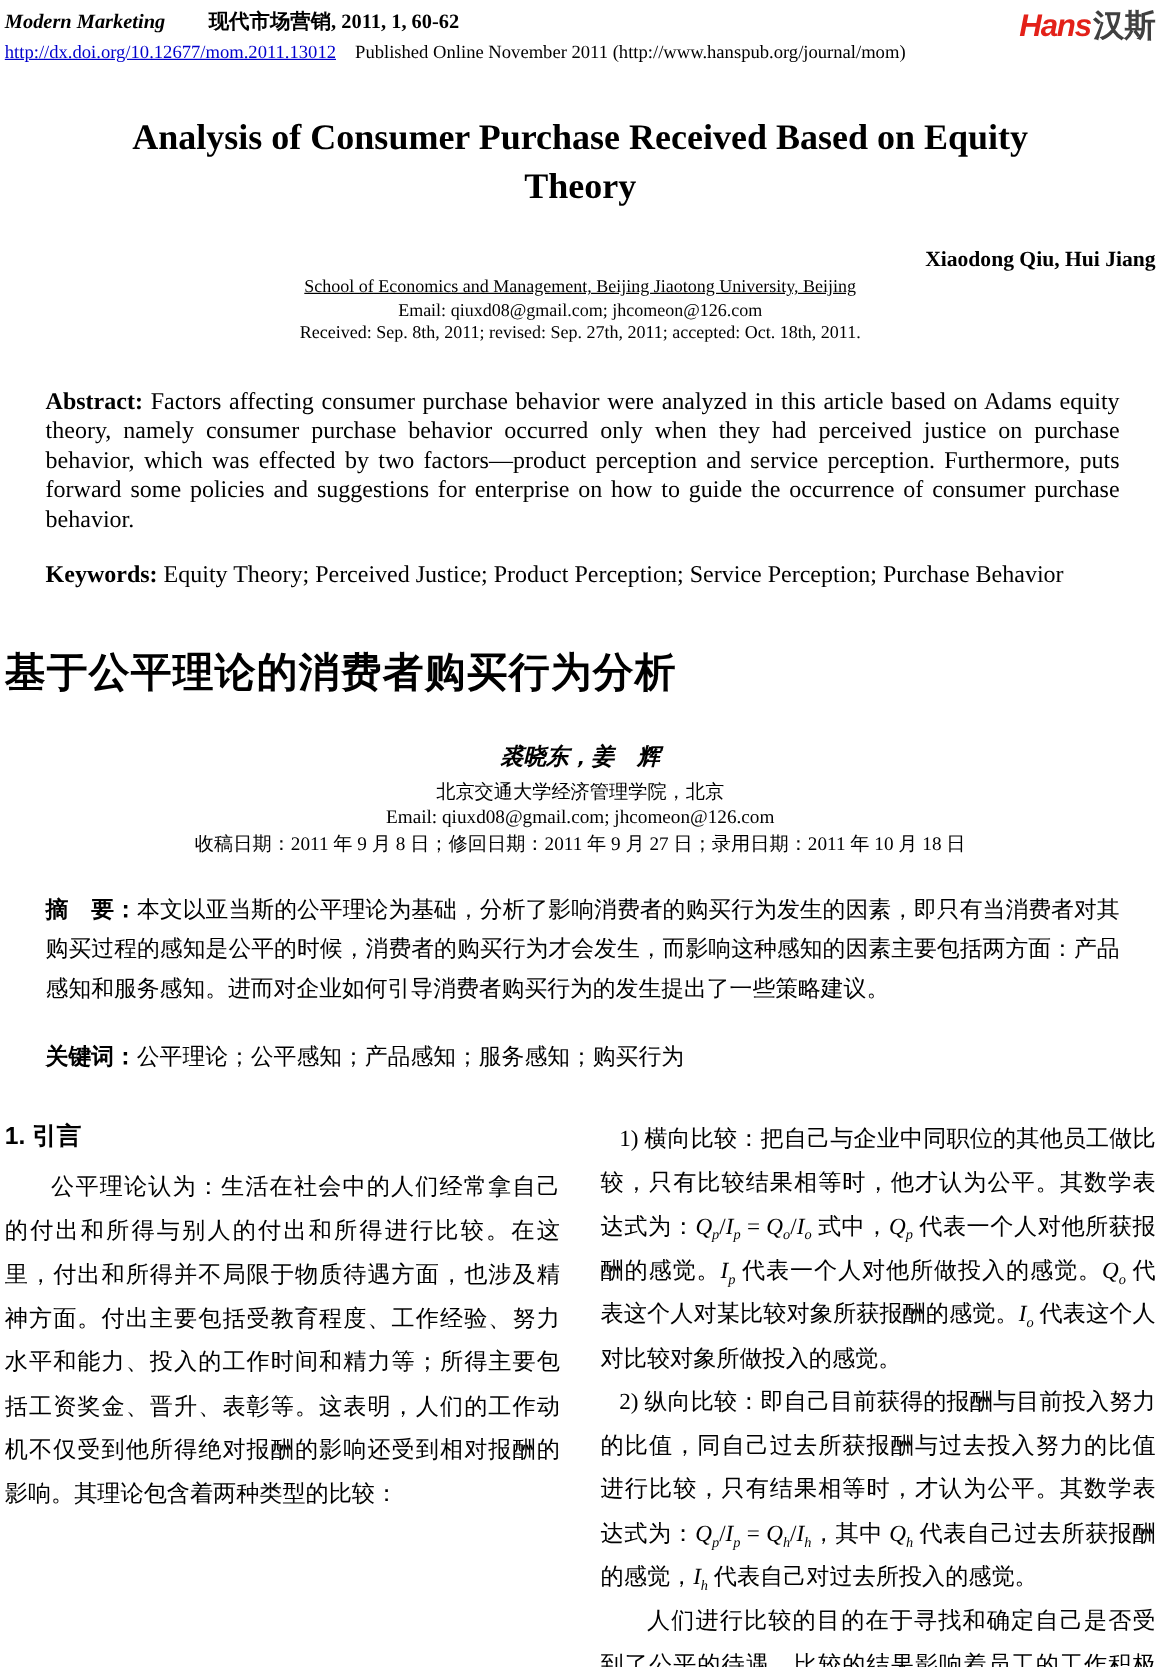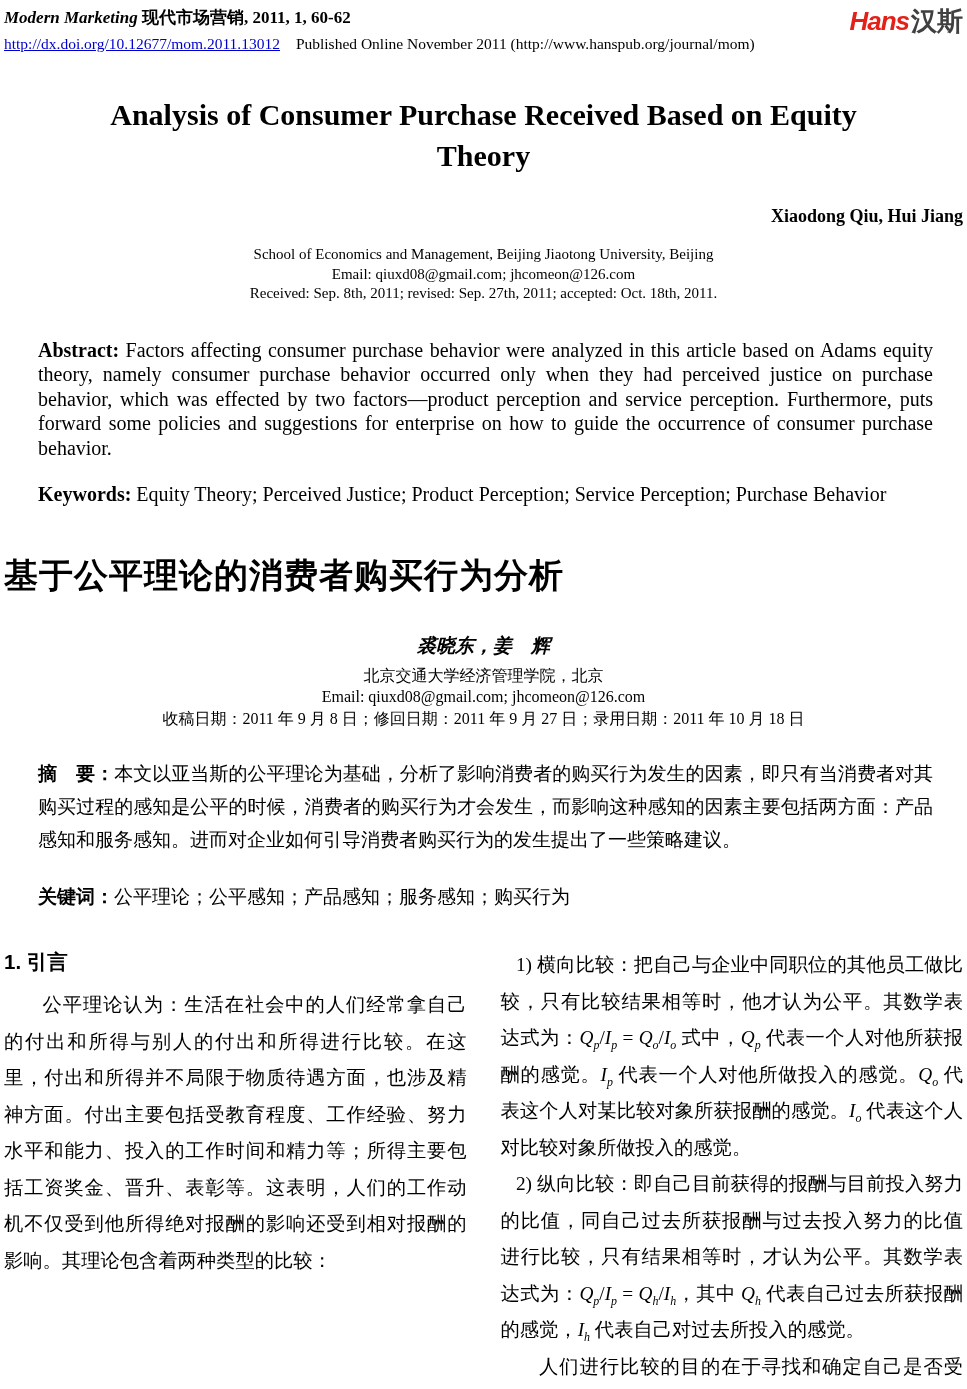--- a/index.html
+++ b/index.html
@@ -12,40 +12,40 @@
     font-family: "Liberation Serif", serif;
     display: flex;
     flex-direction: column;
     padding: 6px 4px 10px 4px;
   }
 
   
   .hdr { display: flex; justify-content: space-between; align-items: flex-start; }
   .hdr-left { font-size: 17px; line-height: 1.45; }
   .hdr-journal-en { font-weight: bold; font-style: italic; }
-  .hdr-journal-cn { font-weight: bold; font-style: normal; }
+  .hdr-journal-cn { font-weight: bold; font-style: normal; margin-left: 32px; }
   .hdr-line2 { font-size: 15.5px; margin-top: 2px; }
   .doi-link { color: #0000cc; text-decoration: underline; }
   .hdr-pub { color: #000; margin-left: 12px; }
   .logo { font-family: "Liberation Sans", sans-serif; font-size: 26px; font-weight: bold; white-space: nowrap; line-height: 1; margin-top: 2px; }
   .logo-en { color: #e32119; font-style: italic; letter-spacing: -1px; }
   .logo-cn { color: #404040; font-style: normal; margin-left: 2px; }
 
   
   .title-en {
     margin: 40px auto 0 auto;
     max-width: 800px;
     text-align: center;
     font-size: 30px;
     font-weight: bold;
     line-height: 1.35;
   }
   .authors-en { text-align: right; font-size: 18px; font-weight: bold; margin-top: 30px; }
   .meta { text-align: center; font-size: 15px; line-height: 19.5px; }
-  .meta-first { margin-top: 18px; }
+  .meta-first { margin-top: 3px; text-decoration: underline; }
 
   .abstract-block {
     margin: 34px 30px 0 34px;
     font-size: 20px;
     line-height: 24.5px;
     text-align: justify;
   }
   .kw-block { margin-top: 22px; }
   .blk-label { font-weight: bold; }
 

